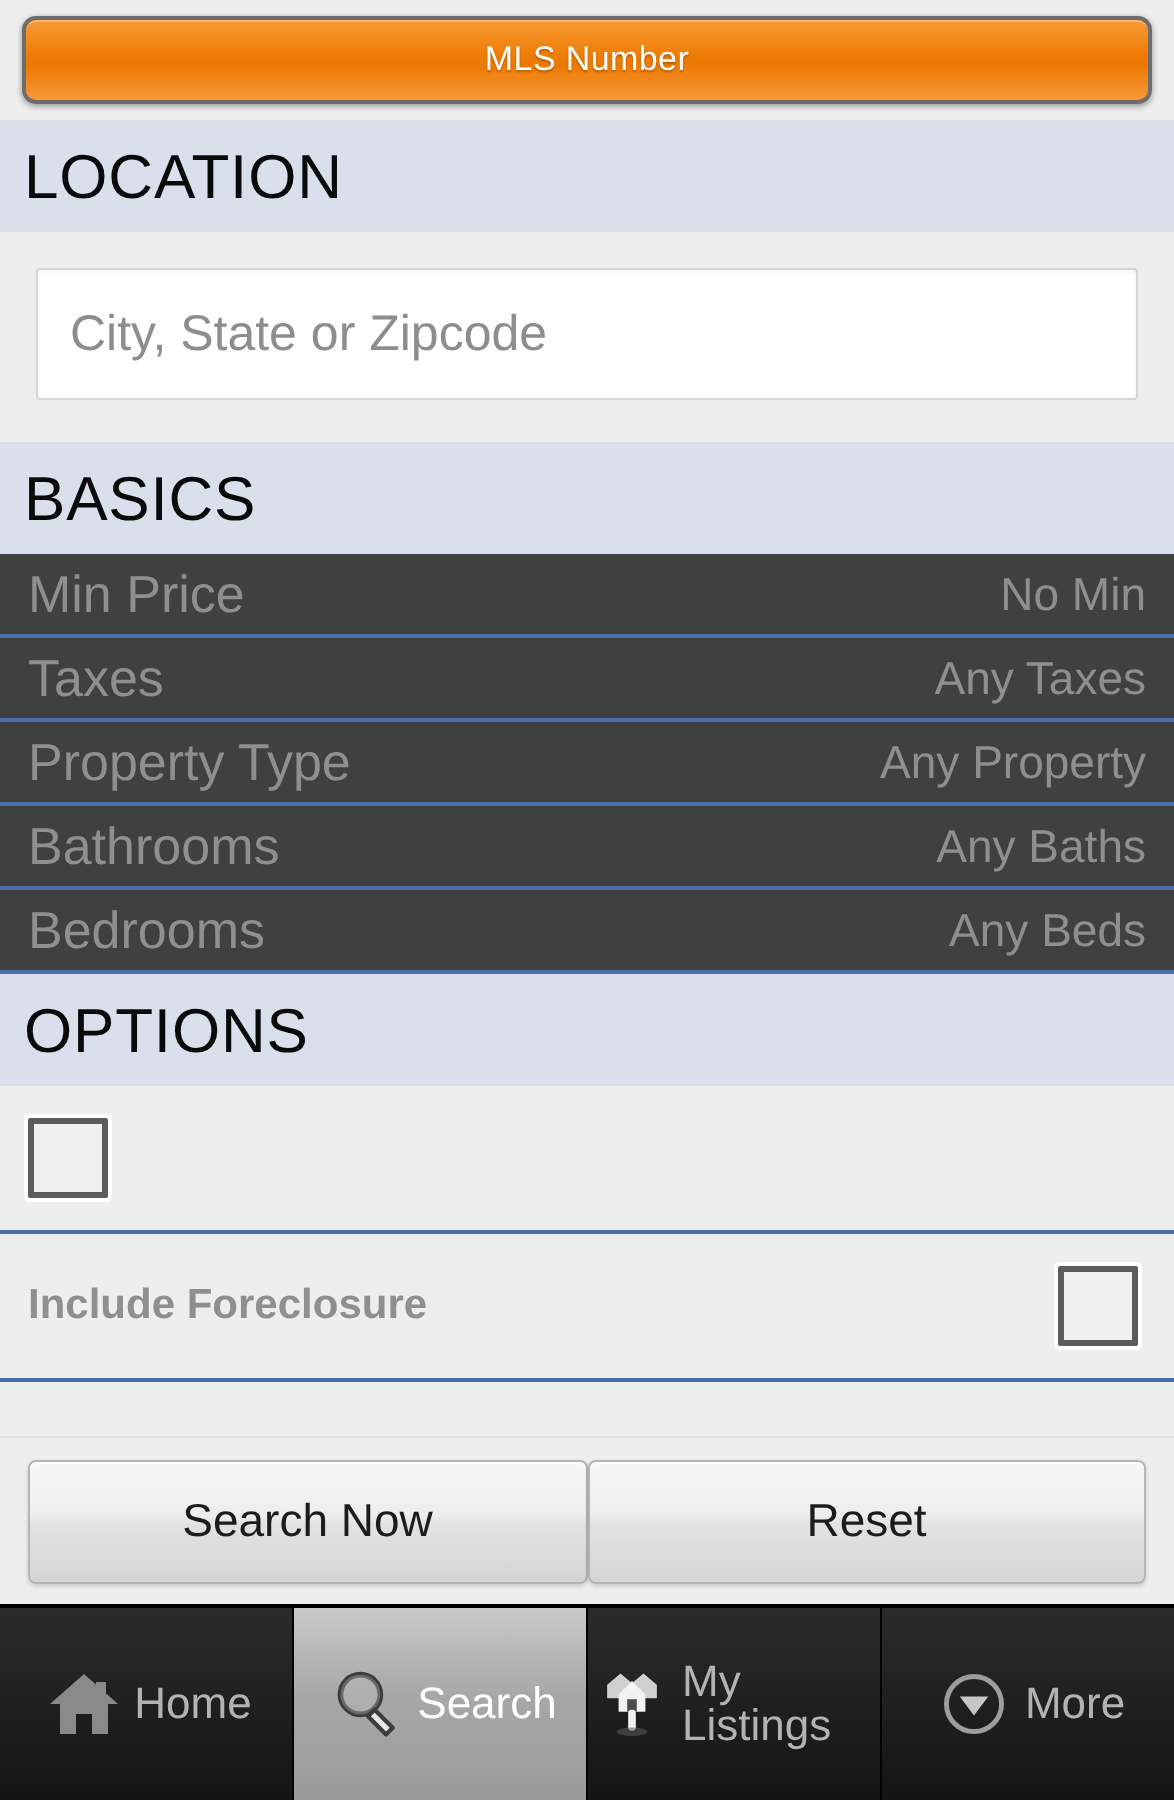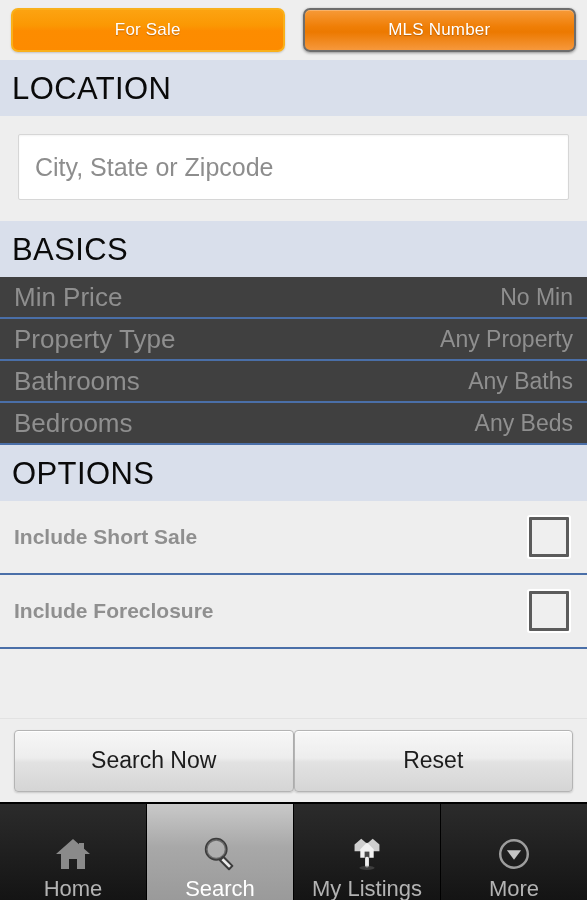--- a/index.html
+++ b/index.html
@@ -190,23 +190,23 @@
   .tabbar {
     flex: 0 0 auto;
     height: 96px;
     display: flex;
     background: #1b1b1b;
     border-top: 2px solid #000000;
   }
   .tab {
     flex: 1 1 0;
     display: flex;
-    flex-direction: column;
-    align-items: center;
-    justify-content: flex-end;
+    flex-direction: row;
+    align-items: center;
+    justify-content: center;
     gap: 3px;
     background: linear-gradient(180deg,#2b2b2b 0%,#222222 40%,#141414 100%);
     border-right: 1px solid #000000;
     cursor: pointer;
     user-select: none;
     position: relative;
   }
   .tab:last-child { border-right: none; }
   .tab.active {
     background: linear-gradient(180deg,#c9c9c9 0%,#a8a8a8 45%,#9a9a9a 100%);
@@ -225,23 +225,20 @@
     justify-content: center;
   }
   .tab-icon svg { display: block; }
 </style>
 </head>
 <body>
 
 <div id="app">
 
   <div class="toolbar">
-    <div class="seg-btn sel">
-      <span>For Sale</span>
-    </div>
     <div class="seg-btn unsel">
       <span>MLS Number</span>
     </div>
   </div>
 
   <div class="scroll">
 
     <div class="section-head">
       <span>LOCATION</span>
     </div>
@@ -253,40 +250,43 @@
     <div class="section-head">
       <span>BASICS</span>
     </div>
 
     <div class="rows">
       <div class="row">
         <span class="lbl">Min Price</span>
         <span class="val">No Min</span>
       </div>
       <div class="row">
+        <span class="lbl">Taxes</span>
+        <span class="val">Any Taxes</span>
+      </div>
+      <div class="row">
         <span class="lbl">Property Type</span>
         <span class="val">Any Property</span>
       </div>
       <div class="row">
         <span class="lbl">Bathrooms</span>
         <span class="val">Any Baths</span>
       </div>
       <div class="row">
         <span class="lbl">Bedrooms</span>
         <span class="val">Any Beds</span>
       </div>
     </div>
 
     <div class="section-head">
       <span>OPTIONS</span>
     </div>
 
     <div class="rows">
       <div class="opt-row">
-        <span class="lbl">Include Short Sale</span>
         <span class="cbox"></span>
       </div>
       <div class="opt-row">
         <span class="lbl">Include Foreclosure</span>
         <span class="cbox"></span>
       </div>
     </div>
 
   </div>
 

